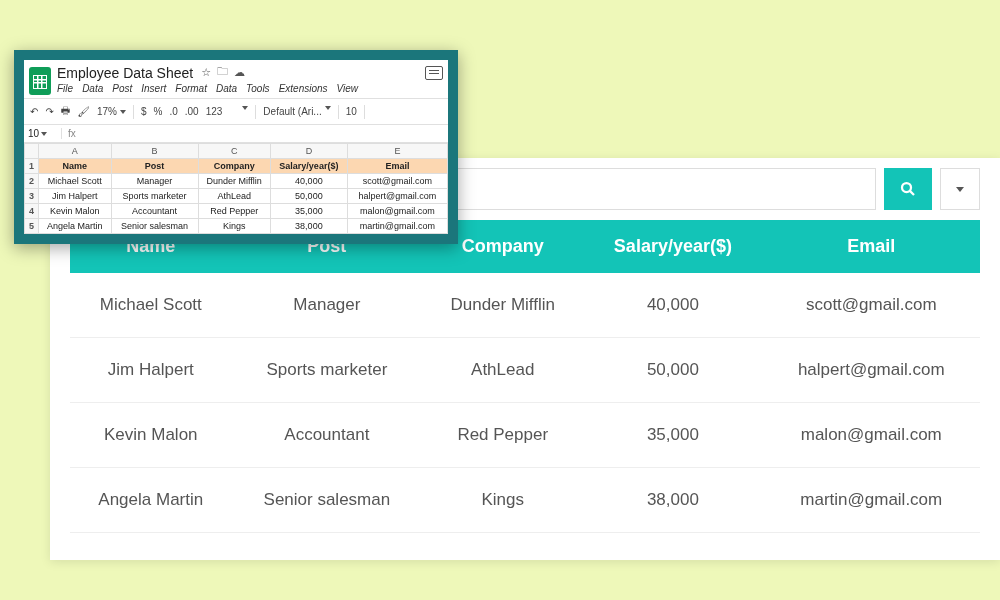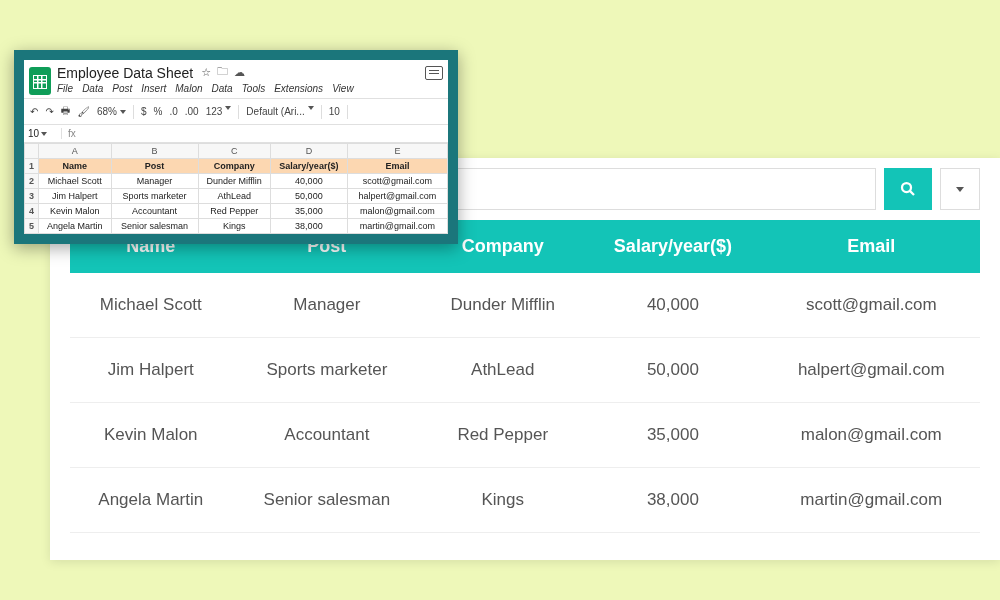--- a/index.html
+++ b/index.html
@@ -281,44 +281,44 @@
             <span>🗀</span>
             <span>☁</span>
           </span>
           <span class="chat-icon"></span>
         </div>
         <div class="menus" style="padding-left:0">
           <span>File</span>
           <span>Data</span>
           <span>Post</span>
           <span>Insert</span>
-          <span>Malon</span>
+          <span>Format</span>
           <span>Data</span>
           <span>Tools</span>
           <span>Extensions</span>
           <span>View</span>
         </div>
       </div>
     </div>
 
     <div class="toolbar">
       <span>↶</span>
       <span>↷</span>
       <span>🖶</span>
       <span>🖌</span>
       <span style="display:flex;align-items:center;gap:3px">
-          <span>68%</span>
+          <span>17%</span>
           <span class="caret-down" style="border-left-width:3px;border-right-width:3px;border-top-width:4px"></span>
         </span>
       <span class="sep"></span>
       <span>$</span>
       <span>%</span>
       <span>.0</span>
       <span>.00</span>
-      <span style="display:flex;gap:3px">
+      <span style="display:flex;gap:20px">
           <span>123</span>
           <span class="caret-down" style="border-left-width:3px;border-right-width:3px;border-top-width:4px"></span>
         </span>
       <span class="sep"></span>
       <span style="display:flex;gap:3px">
           <span>Default (Ari...</span>
           <span class="caret-down" style="border-left-width:3px;border-right-width:3px;border-top-width:4px"></span>
         </span>
       <span class="sep"></span>
       <span>10</span>

